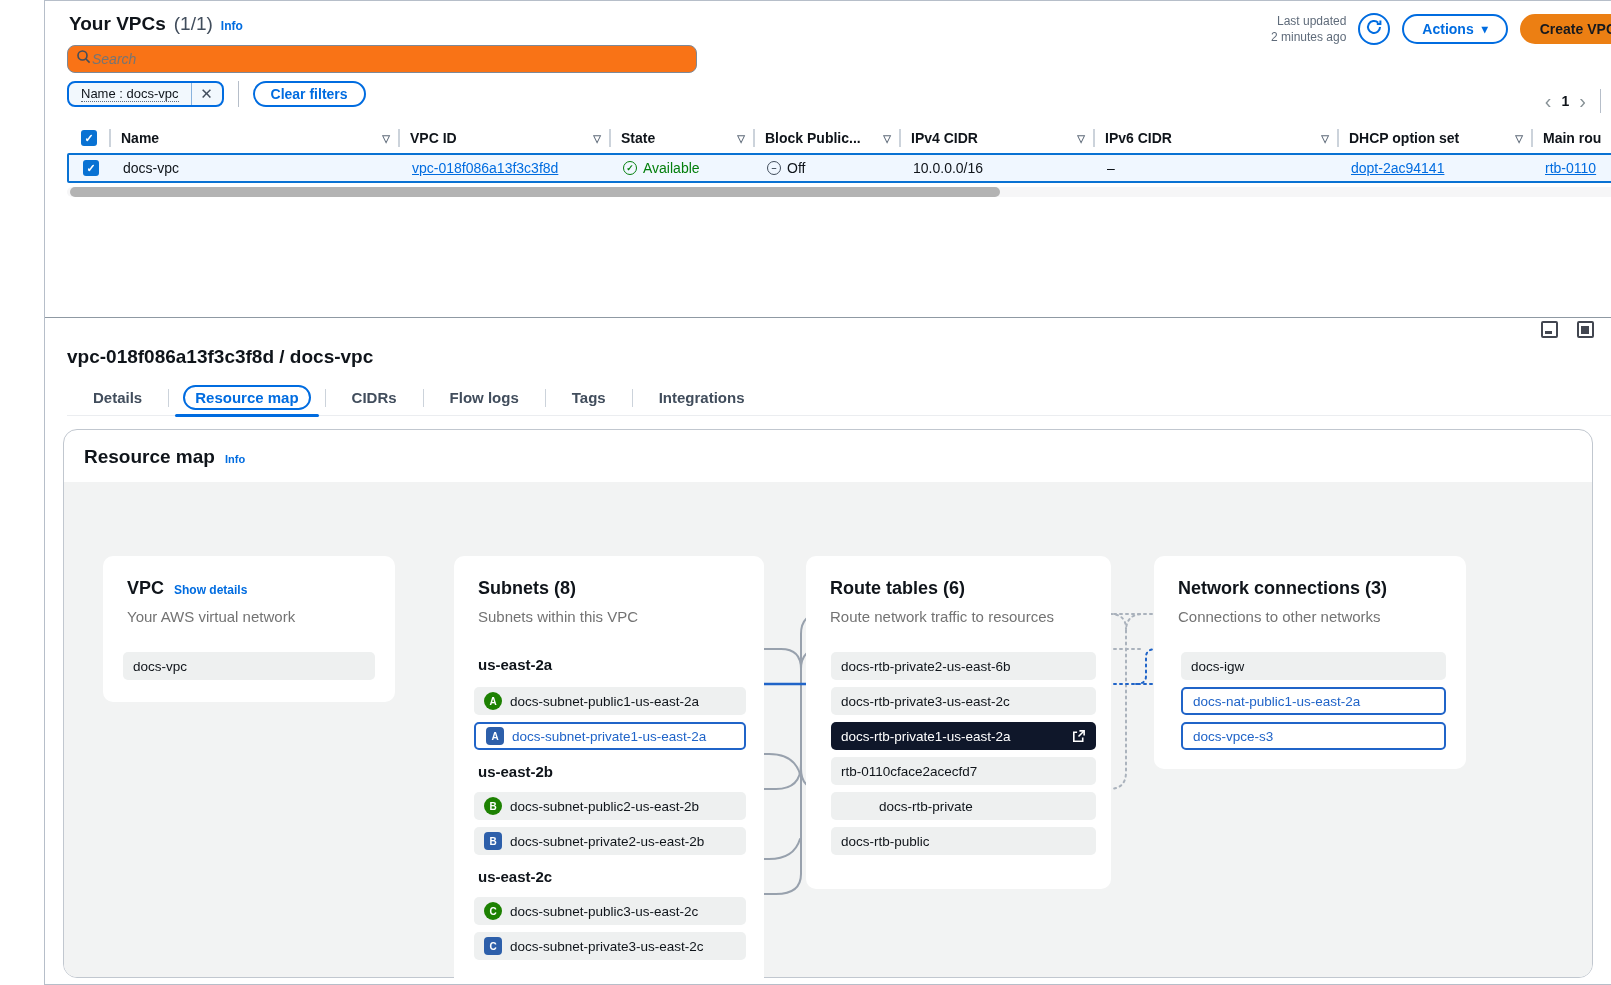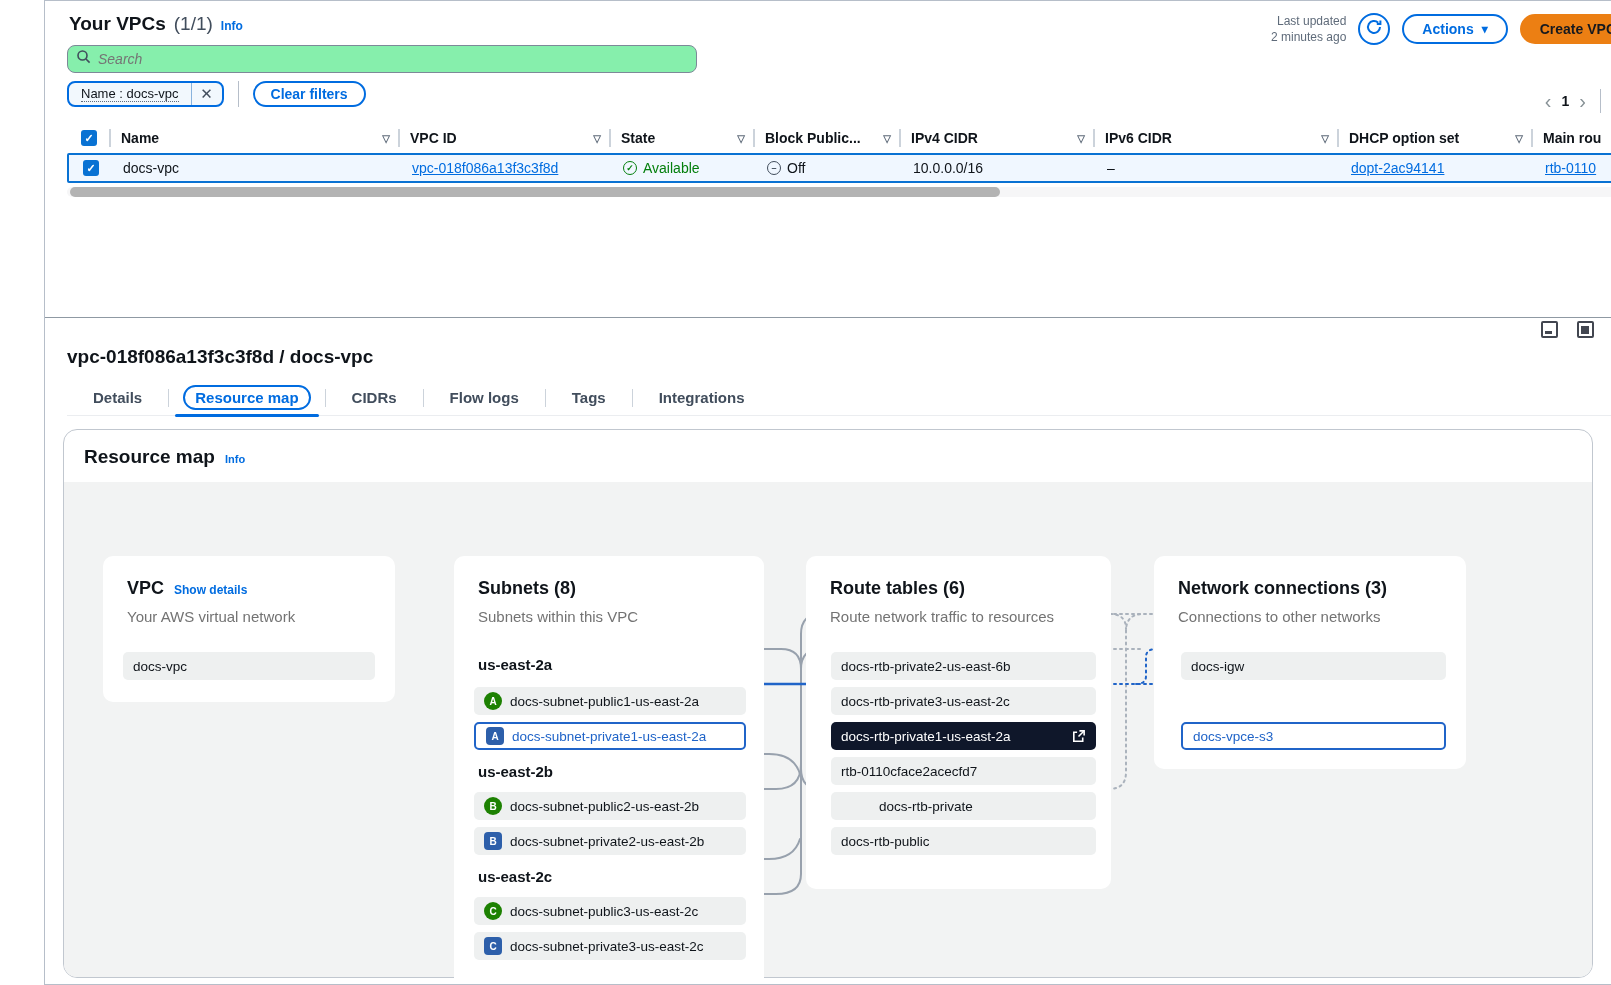--- a/index.html
+++ b/index.html
@@ -18,21 +18,21 @@
   .hdr-right { margin-left:auto; display:flex; align-items:center; gap:12px; }
   .last-updated { text-align:right; font-size:12px; color:#5f6b7a; line-height:1.35; }
   .icon-btn-round { width:32px; height:32px; border:2px solid #006ce0; border-radius:50%;
                     display:flex; align-items:center; justify-content:center; background:#fff; cursor:pointer; }
   .btn { border:2px solid #006ce0; border-radius:17px; background:#fff; color:#006ce0;
          font-weight:700; font-size:14px; padding:5px 18px; display:flex; align-items:center; gap:8px; cursor:pointer; }
   .btn-primary { background:#ec7f13; border:2px solid #ec7f13; color:#16191f;align-items:flex-end; }
   .caret { font-size:12px; line-height:1; }
 
   .search-wrap { position:absolute; left:22px; top:44px; width:630px; height:28px;
-                 border:1px solid #7d8998; border-radius:8px; display:flex; align-items:center; padding:0 8px; gap:6px; background:#86efac; }
+                 border:1px solid #7d8998; border-radius:8px; display:flex; align-items:center; padding:0 8px; background:#f97316; }
   .search-input { border:none; outline:none; flex:1; font-size:14px; font-style:italic; color:#414d5c; background:transparent; font-family:"Liberation Sans",sans-serif; }
 
   .filter-row { position:absolute; left:22px; top:80px; display:flex; gap:14px; }
   .chip { display:flex; align-items:stretch; border:2px solid #006ce0; border-radius:8px; background:#f2f8fd; overflow:hidden; height:26px; }
   .chip-label { padding:2px 12px; font-size:13px; display:flex; align-items:center; border-right:1px solid #89b3dd; }
   .chip-label span { border-bottom:1px dotted #5f6b7a; }
   .chip-x { width:30px; display:flex; align-items:center; justify-content:center; font-size:15px; color:#414d5c; cursor:pointer; }
   .vdiv { width:1px; height:26px; background:#b6bec9; }
   .pager { position:absolute; right:22px; top:88px; display:flex; align-items:center; gap:10px; color:#5f6b7a; }
   .pg-chev { font-size:20px; color:#879196; cursor:pointer; line-height:1; }
@@ -418,20 +418,23 @@
         </div>
 
         <div class="rm-col" id="col-net">
           <div class="col-title">
               <span>Network connections (3)</span>
             </div>
           <div class="col-sub">Connections to other networks</div>
           <div class="rm-item" style="left:27px; right:20px; top:96px;">
             <span>docs-igw</span>
           </div>
+          <div class="rm-item sel-outline" style="left:27px; right:20px; top:131px;">
+            <span>docs-nat-public1-us-east-2a</span>
+          </div>
           <div class="rm-item sel-outline" style="left:27px; right:20px; top:166px;">
             <span>docs-vpce-s3</span>
           </div>
         </div>
 
       </div>
     </div>
   </div>
 </div>
 

